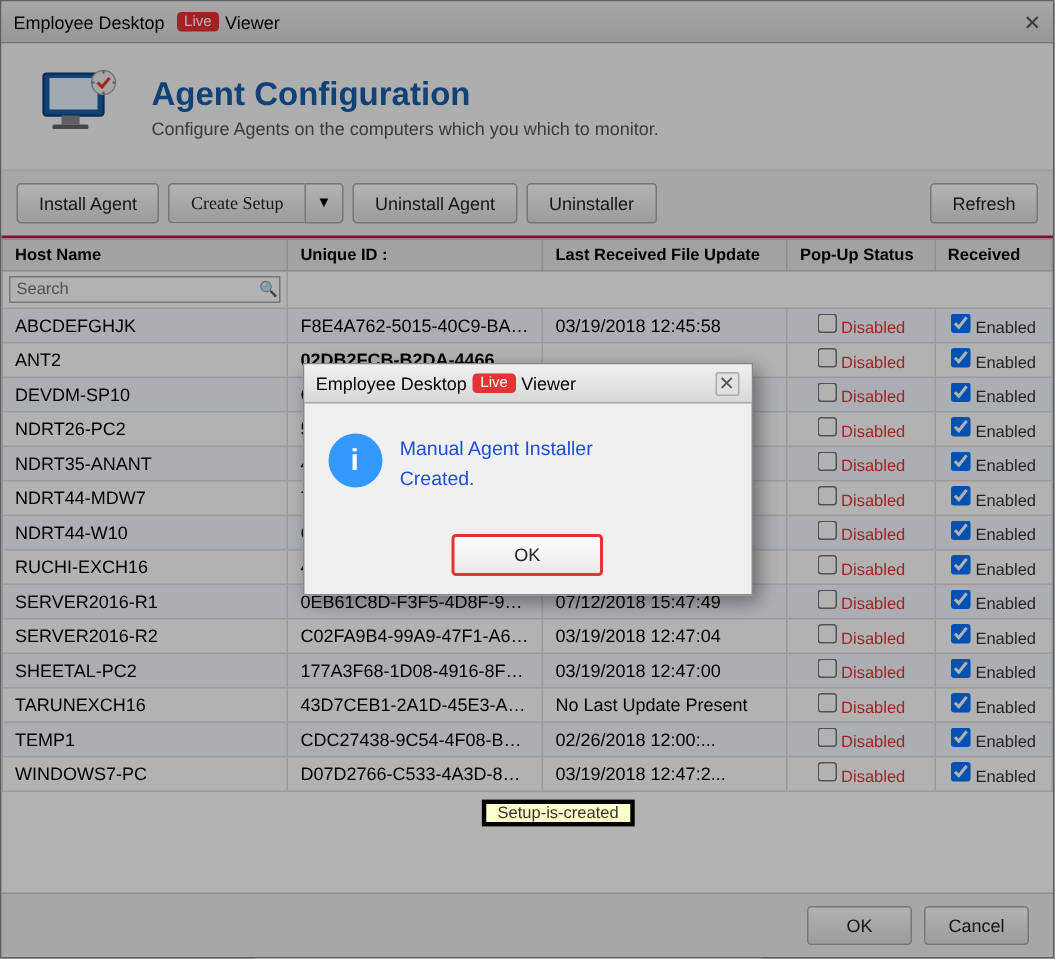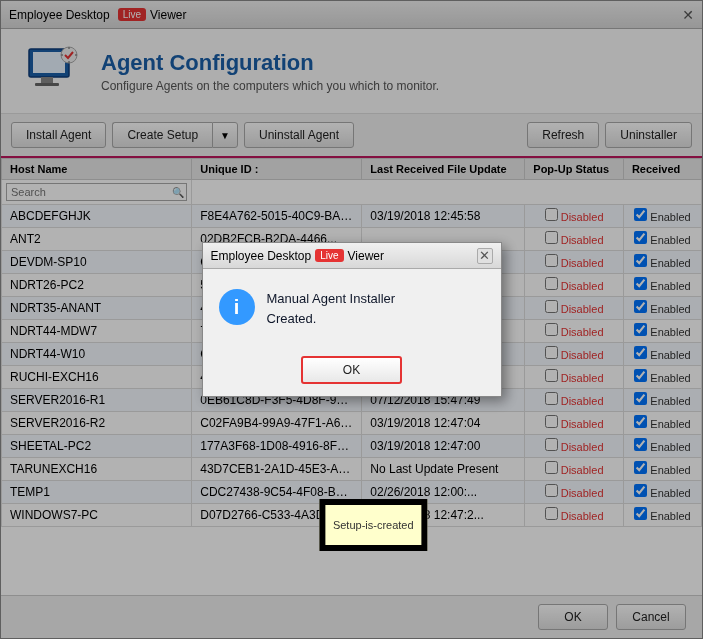--- a/index.html
+++ b/index.html
@@ -10,21 +10,21 @@
     .live-badge { background: #e53333; color: white; font-size: 10px; padding: 1px 5px; border-radius: 3px; margin: 0 4px; }
     .title-close { margin-left: auto; cursor: pointer; font-size: 14px; color: #555; }
     .header-section { background: #f9f9f9; padding: 14px 20px; display: flex; align-items: center; border-bottom: 1px solid #ddd; }
     .header-icon { width: 64px; height: 56px; margin-right: 16px; display: flex; align-items: center; justify-content: center; }
     .header-icon svg { width: 56px; height: 52px; }
     .header-text h1 { font-size: 22px; color: #1a5fa8; font-weight: 600; }
     .header-text p { font-size: 12px; color: #555; margin-top: 3px; }
     .toolbar { padding: 8px 10px; display: flex; gap: 6px; border-bottom: 2px solid #be185d; background: #f0f0f0; }
     .btn { padding: 5px 14px; font-size: 12px; border: 1px solid #aaa; background: linear-gradient(to bottom, #fff, #e0e0e0); cursor: pointer; border-radius: 3px; color: #222; }
     .btn-split { display: flex; align-items: stretch; }
-    .btn-split .btn-main { border-right: none; border-radius: 3px 0 0 3px; }
+    .btn-split .btn-main { border-right: none; border-radius: 3px 0 0 3px; font-family: Liberation Serif, serif; }
     .btn-split .btn-arrow { border-radius: 0 3px 3px 0; padding: 5px 7px; font-size: 10px; border: 1px solid #aaa; background: linear-gradient(to bottom, #fff, #e0e0e0); cursor: pointer; }
     .btn-refresh { margin-left: auto; }
     .table-container { flex: 1; overflow-y: auto; background: white; }
     .data-table { width: 100%; border-collapse: collapse; font-size: 12px; }
     .data-table th { background: #e8e8e8; border: 1px solid #ccc; padding: 4px 8px; text-align: left; font-weight: 600; font-size: 11px; white-space: nowrap; }
     .data-table td { border: 1px solid #ddd; padding: 3px 8px; white-space: nowrap; overflow: hidden; max-width: 200px; text-overflow: ellipsis; }
     .data-table tr:nth-child(even) { background: #f5f9ff; }
     .search-row td { padding: 3px 4px; }
     .search-input { width: 100%; border: 1px solid #aaa; padding: 2px 22px 2px 4px; font-size: 11px; }
     .search-cell { position: relative; }
@@ -34,21 +34,21 @@
     .footer { display: flex; justify-content: flex-end; gap: 8px; padding: 8px 16px; border-top: 1px solid #ccc; background: #f0f0f0; }
     .footer .btn { min-width: 70px; }
     
     .modal-overlay { position: fixed; top: 0; left: 0; width: 703px; height: 639px; background: rgba(0,0,0,0.3); display: flex; align-items: center; justify-content: center; z-index: 100; }
     .modal { background: #f0f0f0; border: 1px solid #888; width: 300px; box-shadow: 4px 4px 12px rgba(0,0,0,0.4); }
     .modal-title-bar { background: linear-gradient(to bottom, #f0f0f0, #d8d8d8); padding: 4px 8px; display: flex; align-items: center; border-bottom: 1px solid #aaa; height: 26px; }
     .modal-title-text { font-size: 12px; color: #000; }
     .modal-close { margin-left: auto; cursor: pointer; font-size: 13px; color: #555; border: 1px solid #aaa; background: #e0e0e0; width: 16px; height: 16px; display: flex; align-items: center; justify-content: center; border-radius: 2px; }
     .modal-body { padding: 20px 16px; display: flex; align-items: flex-start; gap: 12px; }
     .modal-icon { width: 36px; height: 36px; border-radius: 50%; background: #3399ff; display: flex; align-items: center; justify-content: center; color: white; font-size: 20px; font-weight: bold; flex-shrink: 0; }
-    .modal-message { font-size: 13px; color: #0f172a; line-height: 1.5; }
+    .modal-message { font-size: 13px; color: #1d4ed8; line-height: 1.5; }
     .modal-footer { padding: 8px 16px 12px; display: flex; justify-content: center; }
     .modal-ok-btn { padding: 5px 40px; font-size: 12px; border: 2px solid #e53333; background: linear-gradient(to bottom, #fff, #e8e8e8); cursor: pointer; border-radius: 3px; color: #222; }
     .main-content { display: flex; flex-direction: column; flex: 1; overflow: hidden; position: relative; }
   </style>
 </head>
 <body>
 
 <div class="window">
 
   <div class="title-bar">
@@ -76,22 +76,22 @@
     </div>
   </div>
 
   <div class="toolbar">
     <button class="btn">Install Agent</button>
     <div class="btn-split">
       <button class="btn btn-main">Create Setup</button>
       <button class="btn-arrow">▼</button>
     </div>
     <button class="btn">Uninstall Agent</button>
+    <button class="btn">Uninstaller</button>
     <button class="btn btn-refresh">Refresh</button>
-    <button class="btn">Uninstaller</button>
   </div>
 
   <div class="main-content">
 
     <div class="table-container">
       <table class="data-table">
         <thead>
           <tr>
             <th>Host Name</th>
             <th>Unique ID :</th>
@@ -111,21 +111,21 @@
 
         <tr>
               <td>ABCDEFGHJK</td>
               <td style="max-width: 160px; overflow: hidden; text-overflow: ellipsis;">F8E4A762-5015-40C9-BA74-3287B597...</td>
               <td>03/19/2018 12:45:58</td>
               <td style="text-align: center;"><input type="checkbox" style=""><span class="disabled-text"> Disabled</span></td>
               <td style="text-align: center;"><input type="checkbox" checked="" style=""><span class="enabled-text"> Enabled</span></td>
             </tr>
             <tr>
               <td>ANT2</td>
-              <td style="max-width: 160px; overflow: hidden; text-overflow: ellipsis;">02DB2FCB-B2DA-4466...</td>
+              <td style="max-width: 160px; overflow: hidden; text-overflow: ellipsis; font-weight: bold;">02DB2FCB-B2DA-4466...</td>
               <td></td>
               <td style="text-align: center;"><input type="checkbox" style=""><span class="disabled-text"> Disabled</span></td>
               <td style="text-align: center;"><input type="checkbox" checked="" style=""><span class="enabled-text"> Enabled</span></td>
             </tr>
             <tr>
               <td>DEVDM-SP10</td>
               <td style="max-width: 160px; overflow: hidden; text-overflow: ellipsis;">C693823E-4D05-408E-...</td>
               <td></td>
               <td style="text-align: center;"><input type="checkbox" style=""><span class="disabled-text"> Disabled</span></td>
               <td style="text-align: center;"><input type="checkbox" checked="" style=""><span class="enabled-text"> Enabled</span></td>
@@ -229,15 +229,15 @@
     <div class="modal-body">
       <div class="modal-icon">i</div>
       <div class="modal-message">Manual Agent Installer<br>Created.</div>
     </div>
     <div class="modal-footer">
       <button class="modal-ok-btn">OK</button>
     </div>
   </div>
 
   <div style="position:absolute; bottom:88px; left:50%; transform:translateX(-30%);">
-    <div style="background:#ffffcc; border:6px solid #000000; padding:14px 8px; font-size:11px; color:#333;">Setup-is-created</div>
+    <div style="background:#ffffcc; border:3px solid #000000; padding:0 8px; font-size:11px; color:#333;">Setup-is-created</div>
   </div>
 </div>
 
 </body></html>

